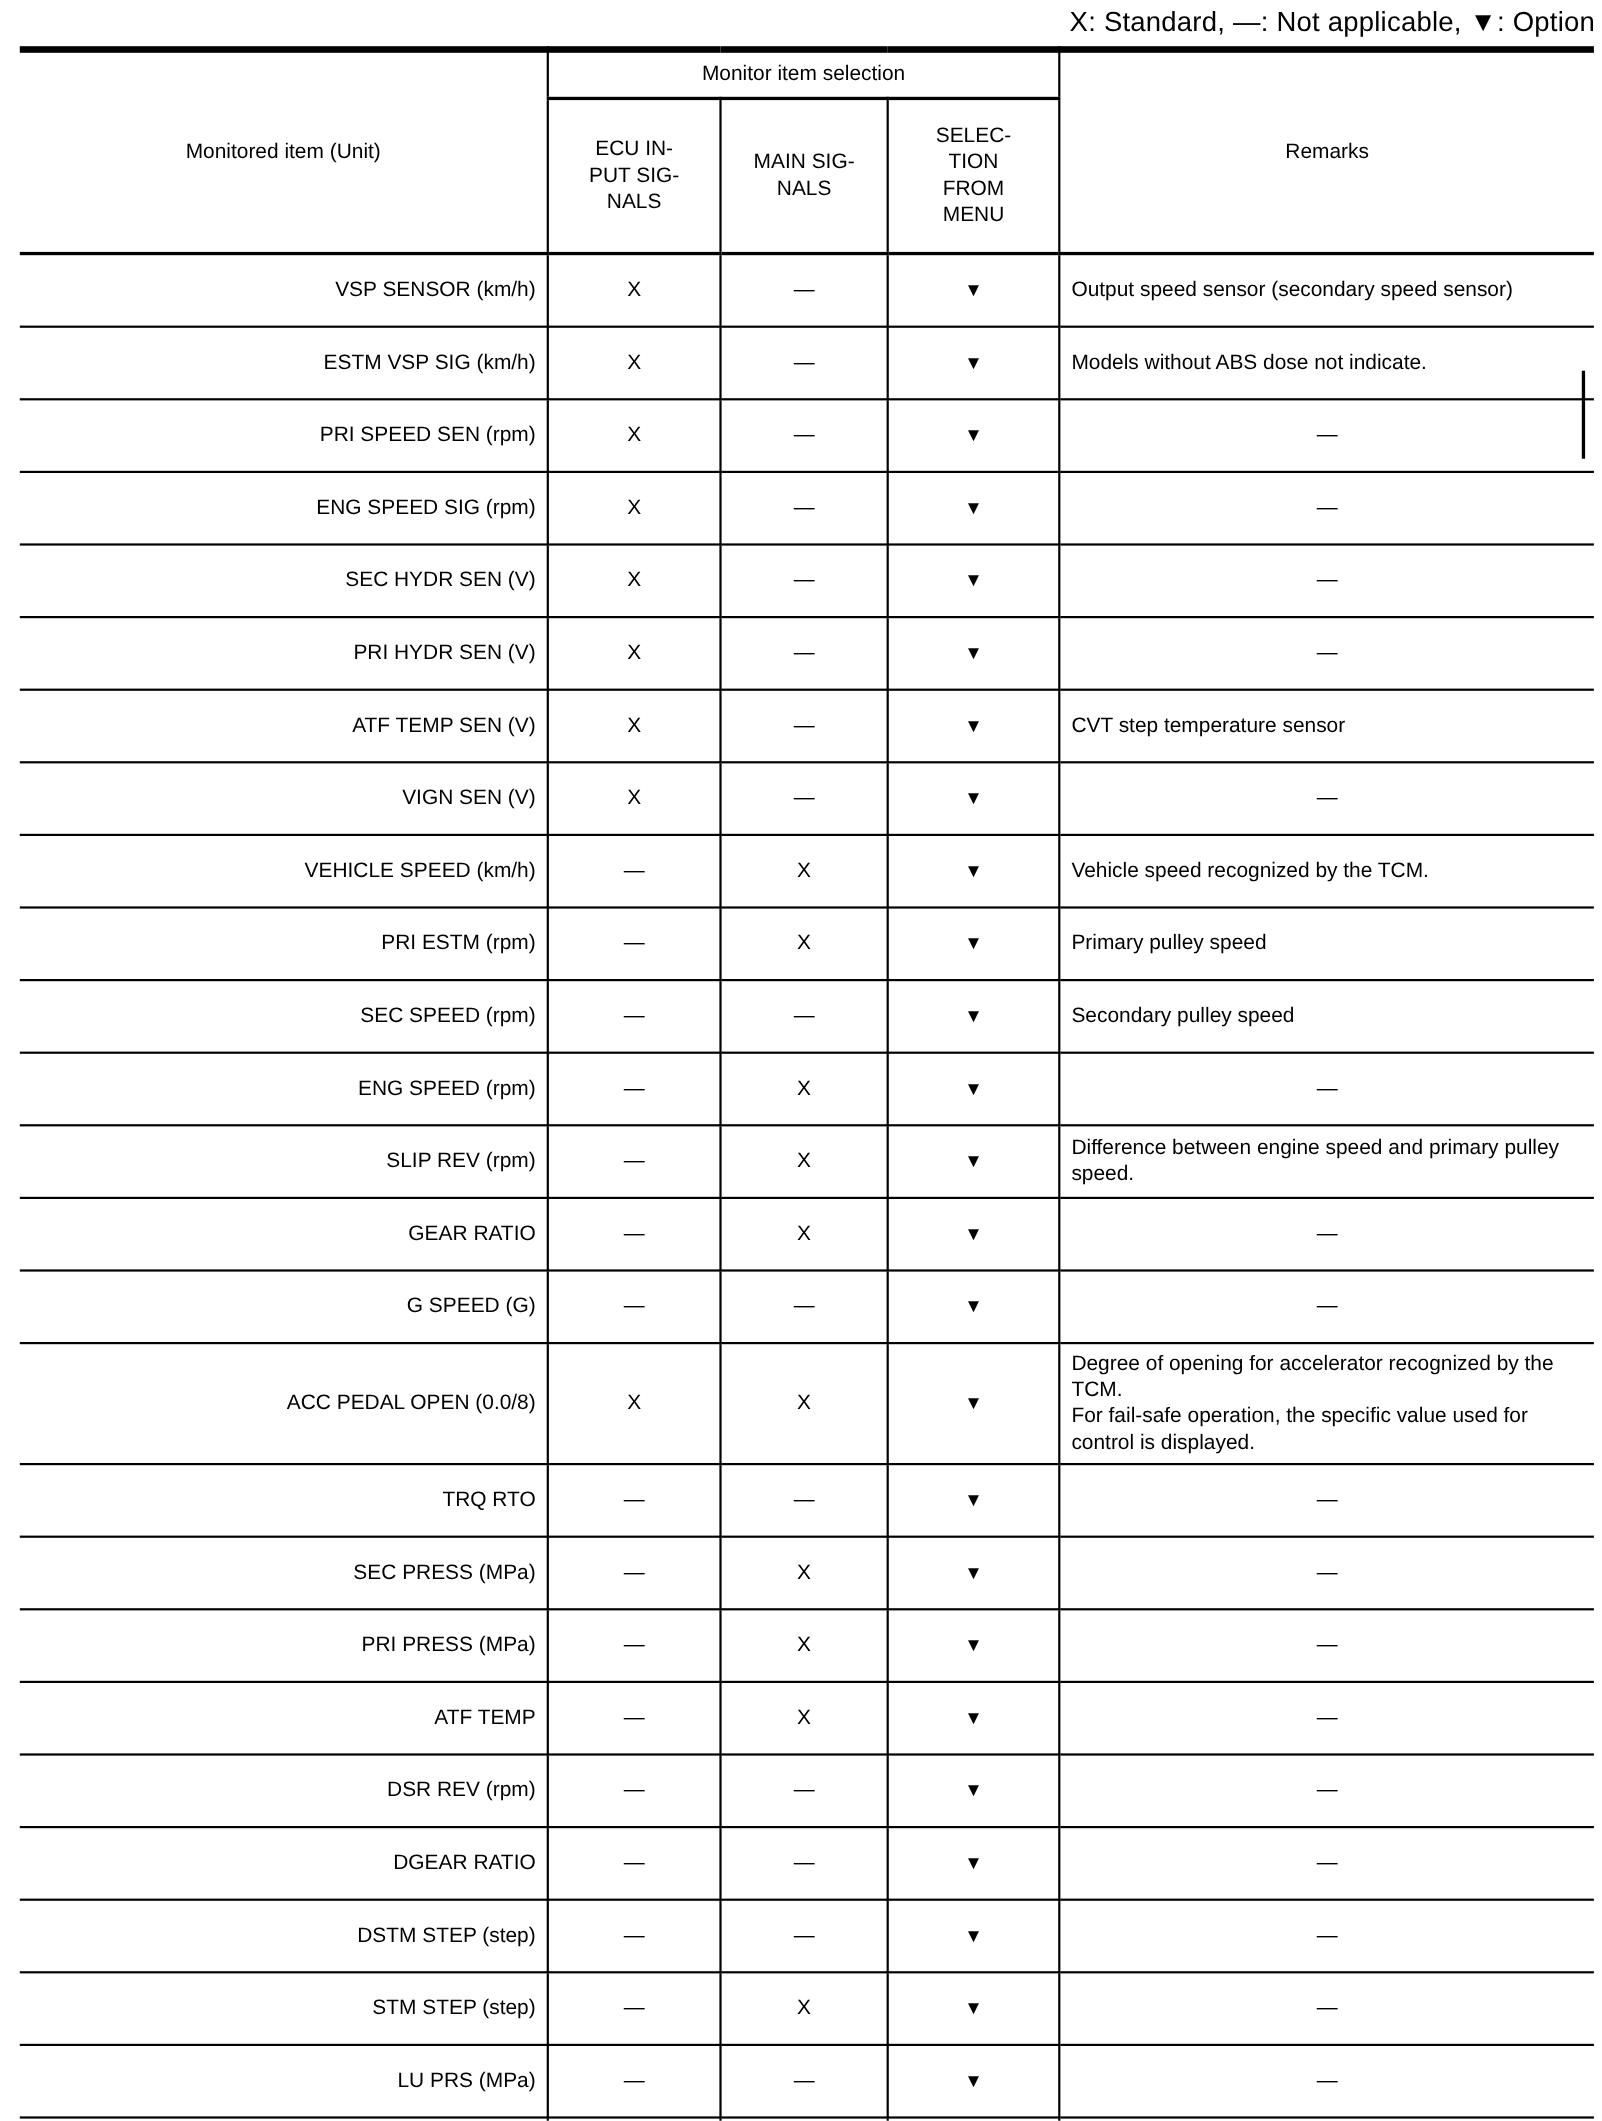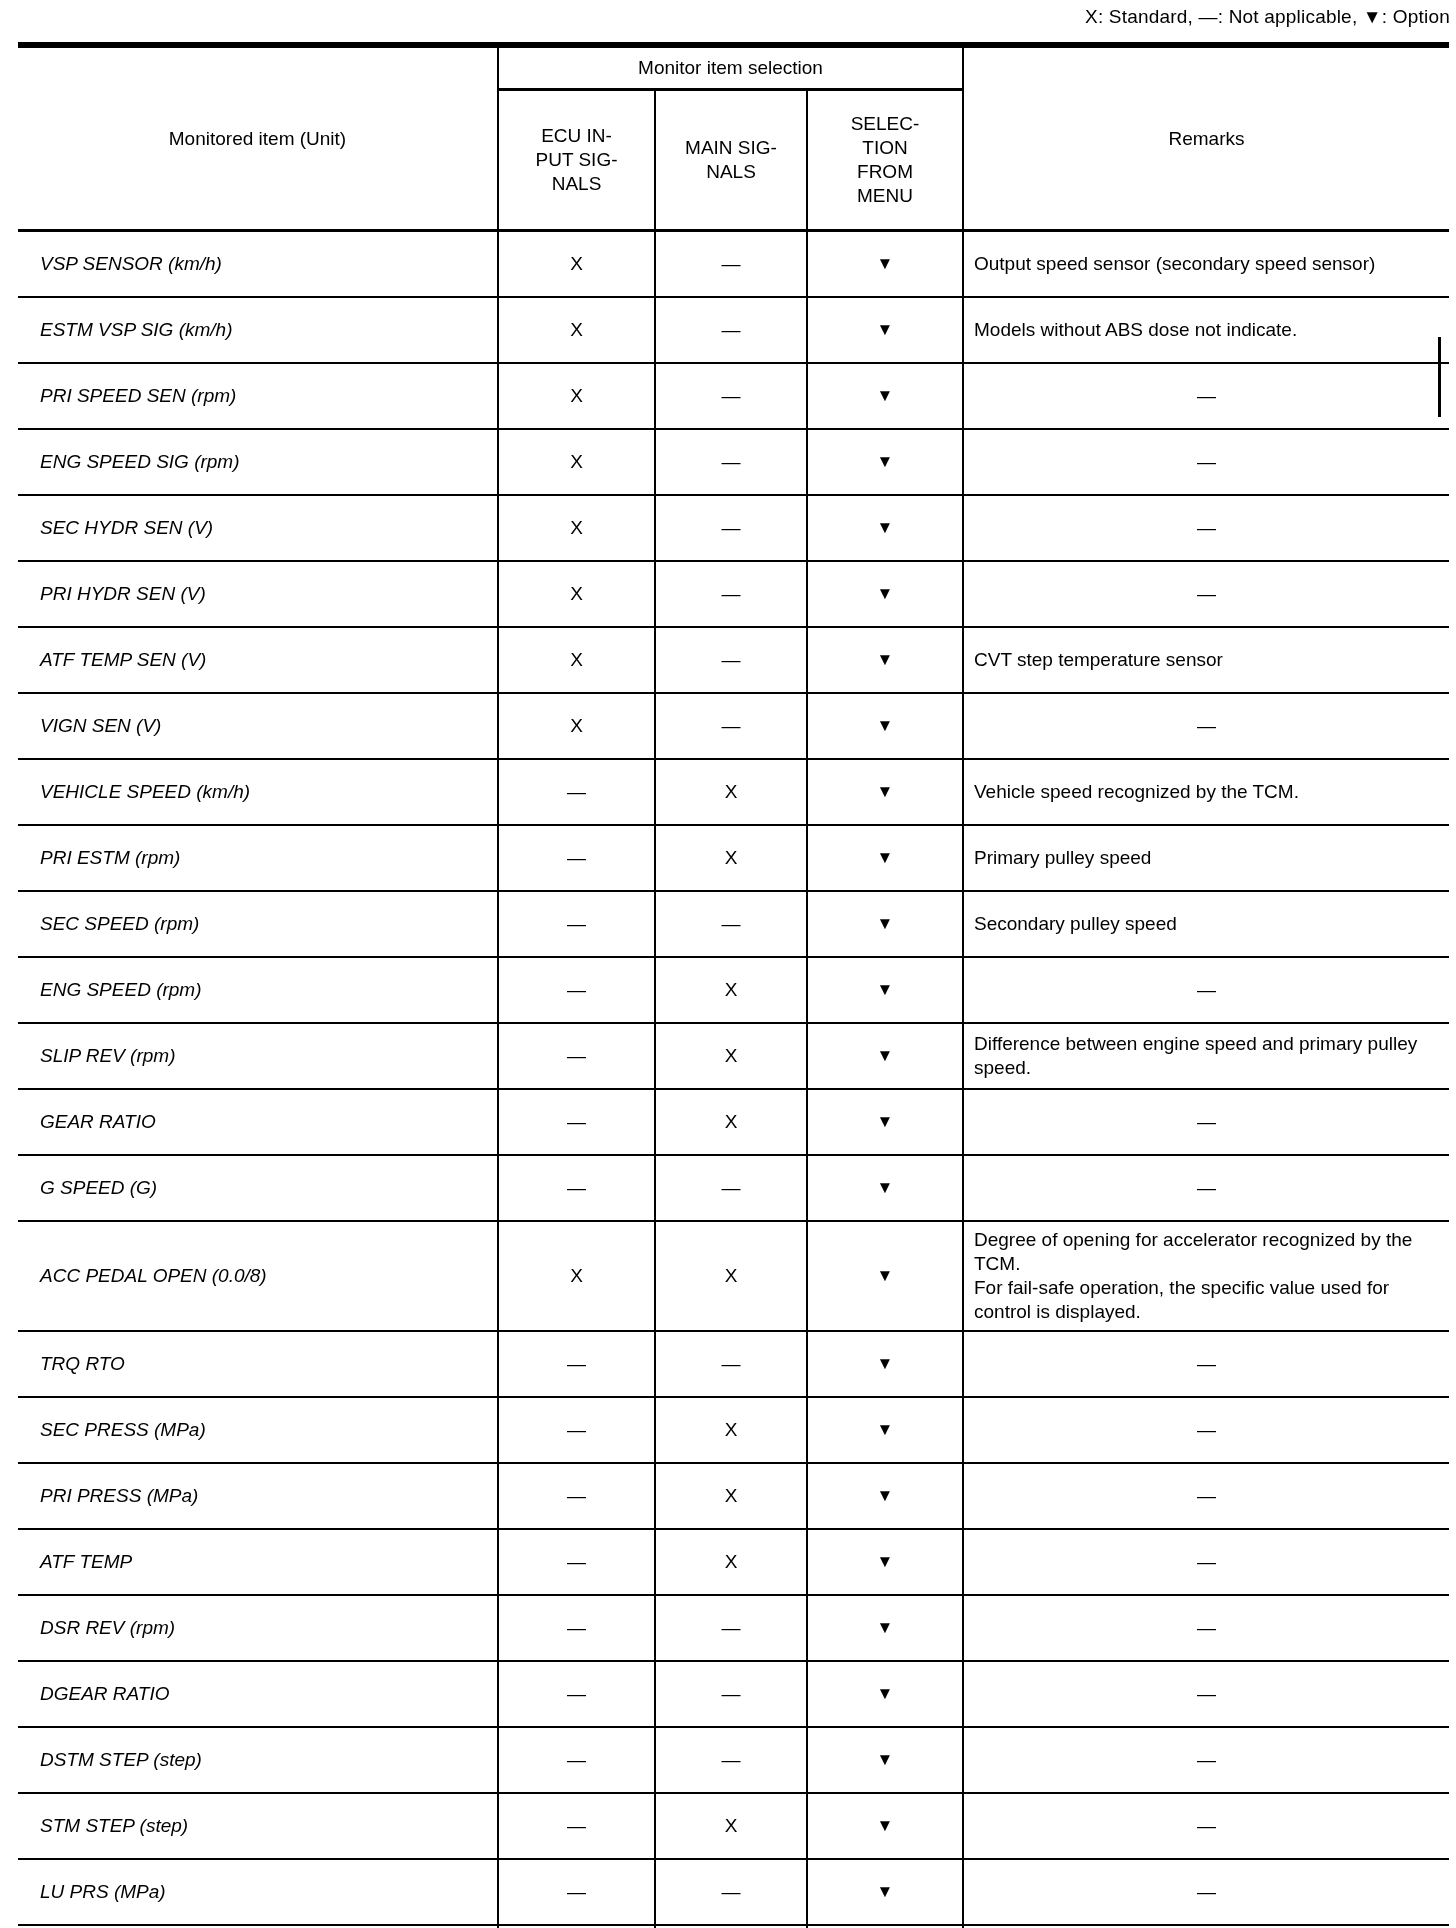--- a/index.html
+++ b/index.html
@@ -14,21 +14,21 @@
   }
   #page {
     position: relative;
     width: 1456px;
     height: 1928px;
   }
   .legend {
     position: absolute;
     top: 6px;
     right: 6px;
-    font-size: 19px;
+    font-size: 25px;
     letter-spacing: 0.2px;
     white-space: nowrap;
   }
   table.monitor {
     position: absolute;
     top: 42px;
     left: 18px;
     width: 1431px;
     border-collapse: collapse;
     table-layout: fixed;
@@ -64,23 +64,22 @@
     text-align: center;
     white-space: pre-line;
     border-bottom: 3px solid #000;
   }
   th.span-head {
     border-bottom: 3px solid #000;
   }
 
   td { height: 52px; }
   .td-item {
-    text-align: left;
+    text-align: right;
     padding-left: 22px;
-    font-style: italic;
   }
   .td-center {
     text-align: center;
   }
   .td-menu {
     text-align: center;
     font-size: 17px;
   }
   .td-remark {
     text-align: left;

